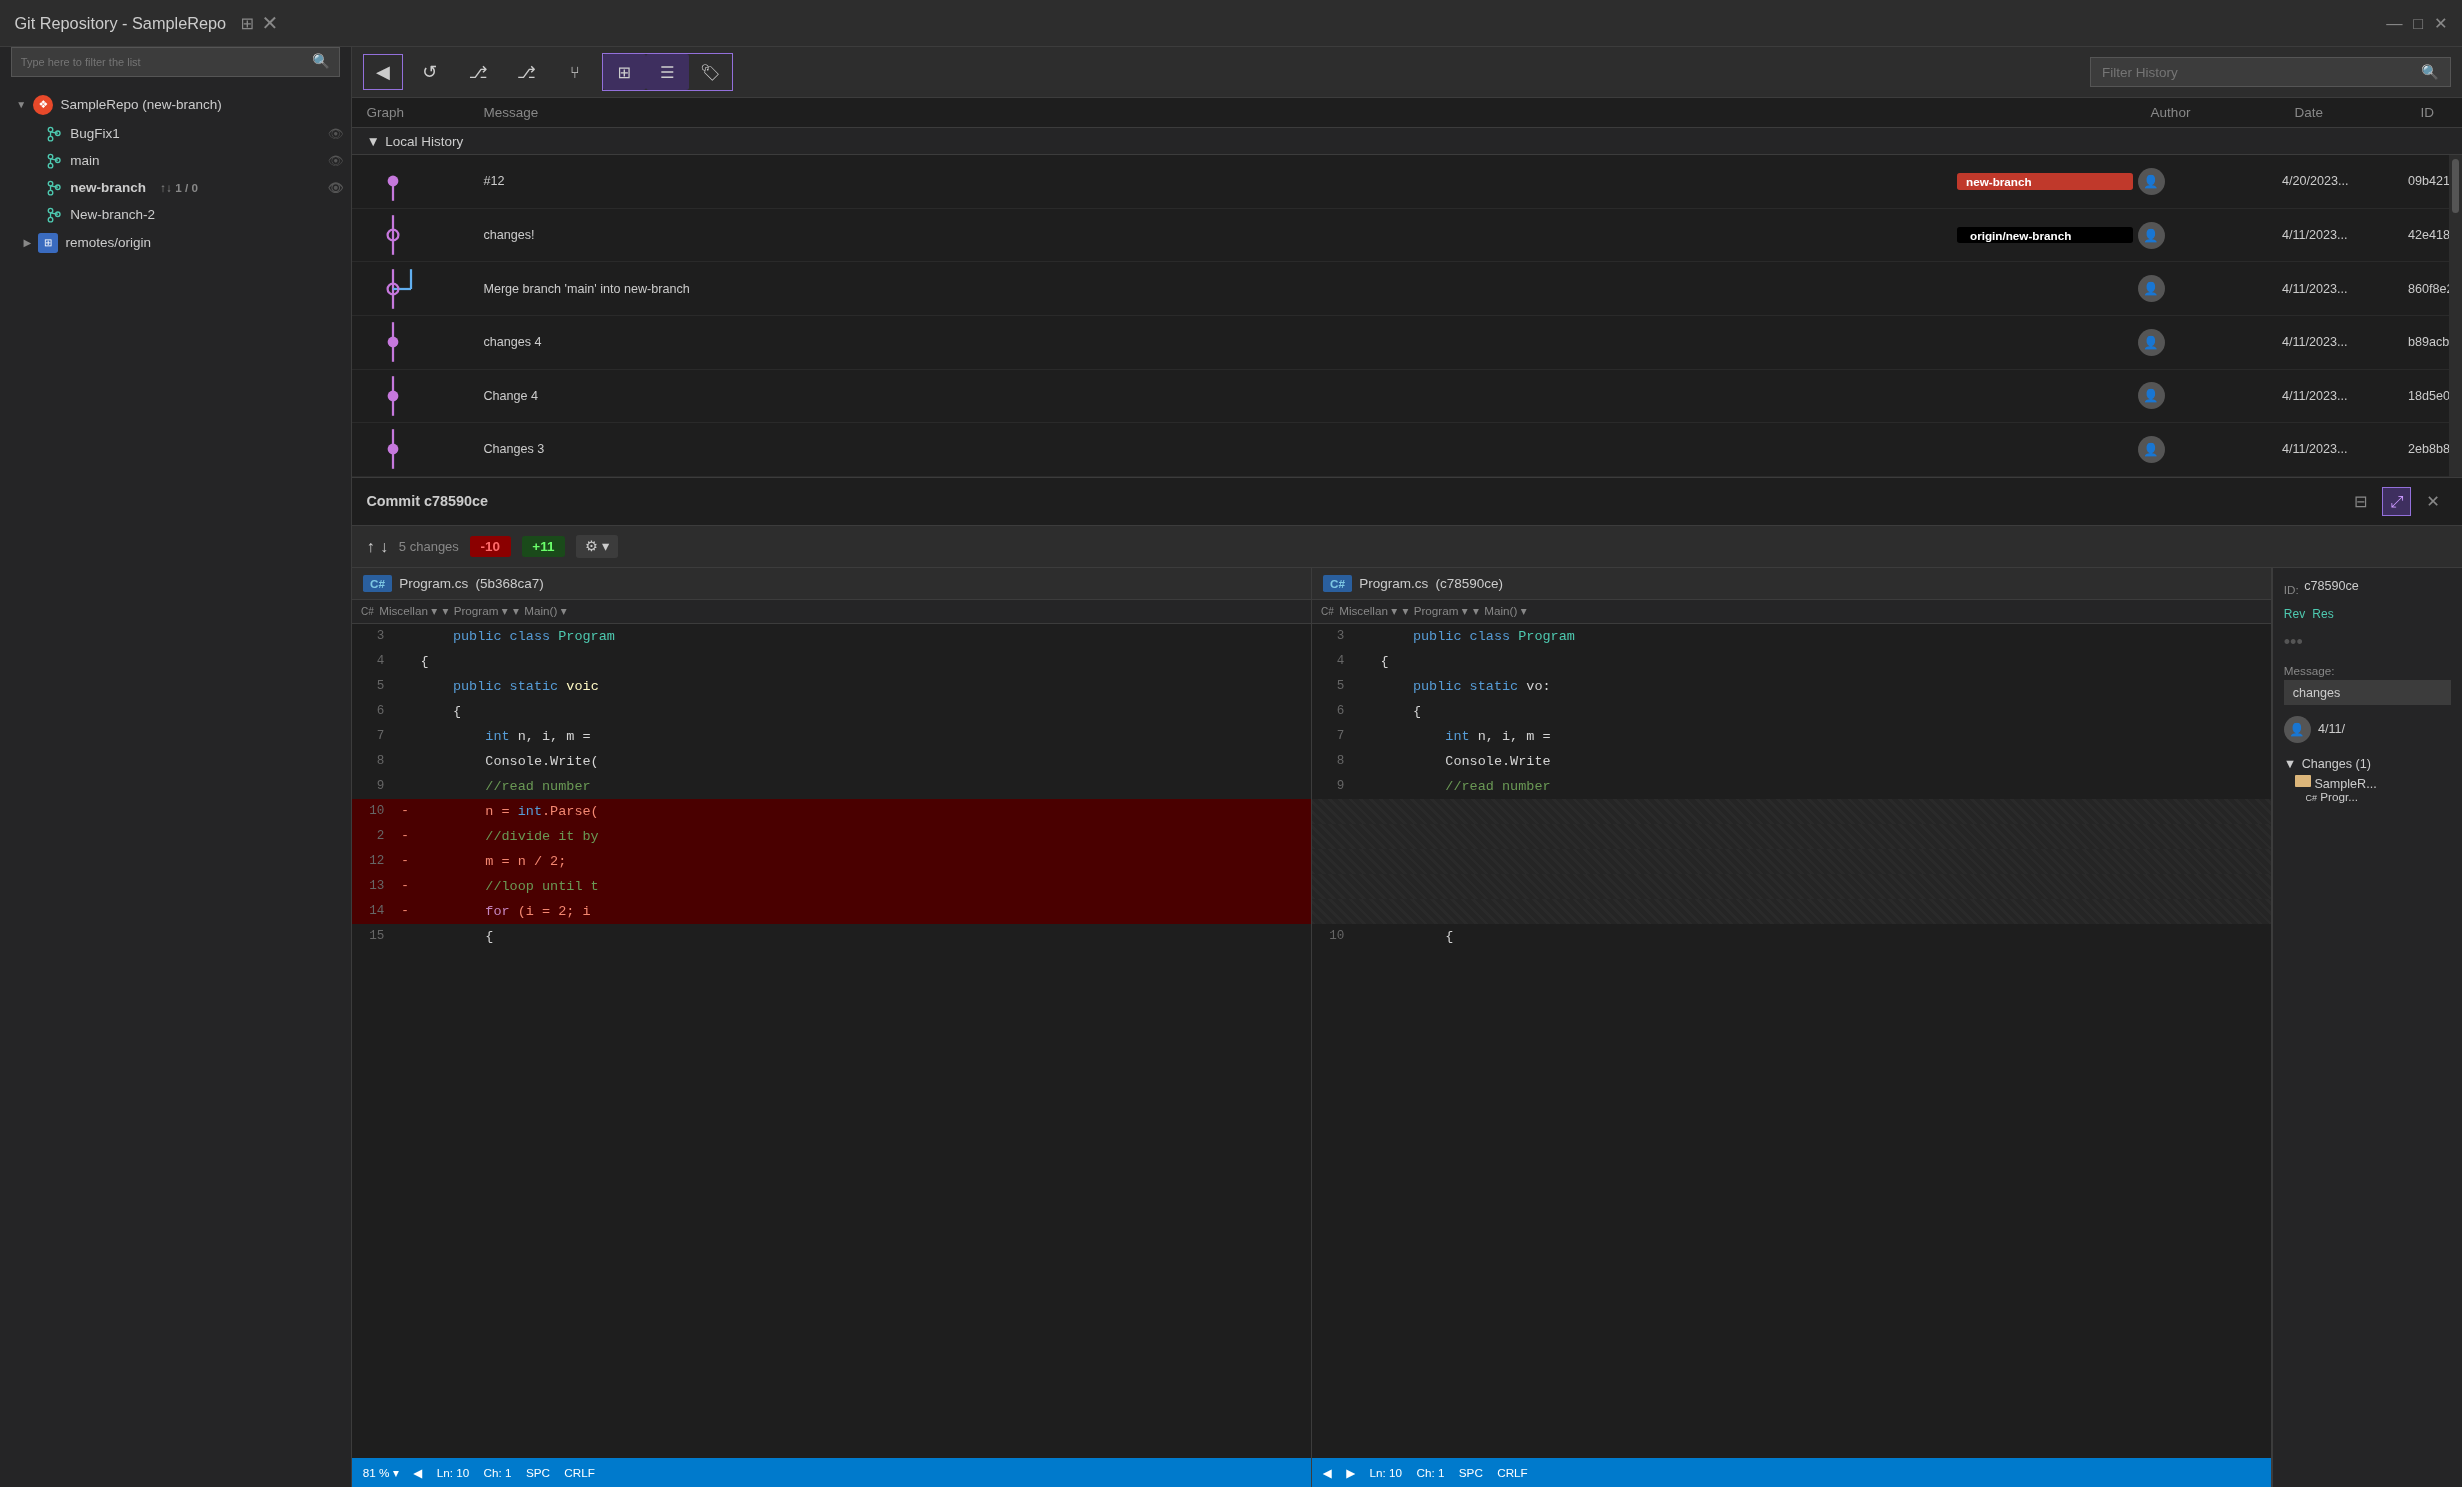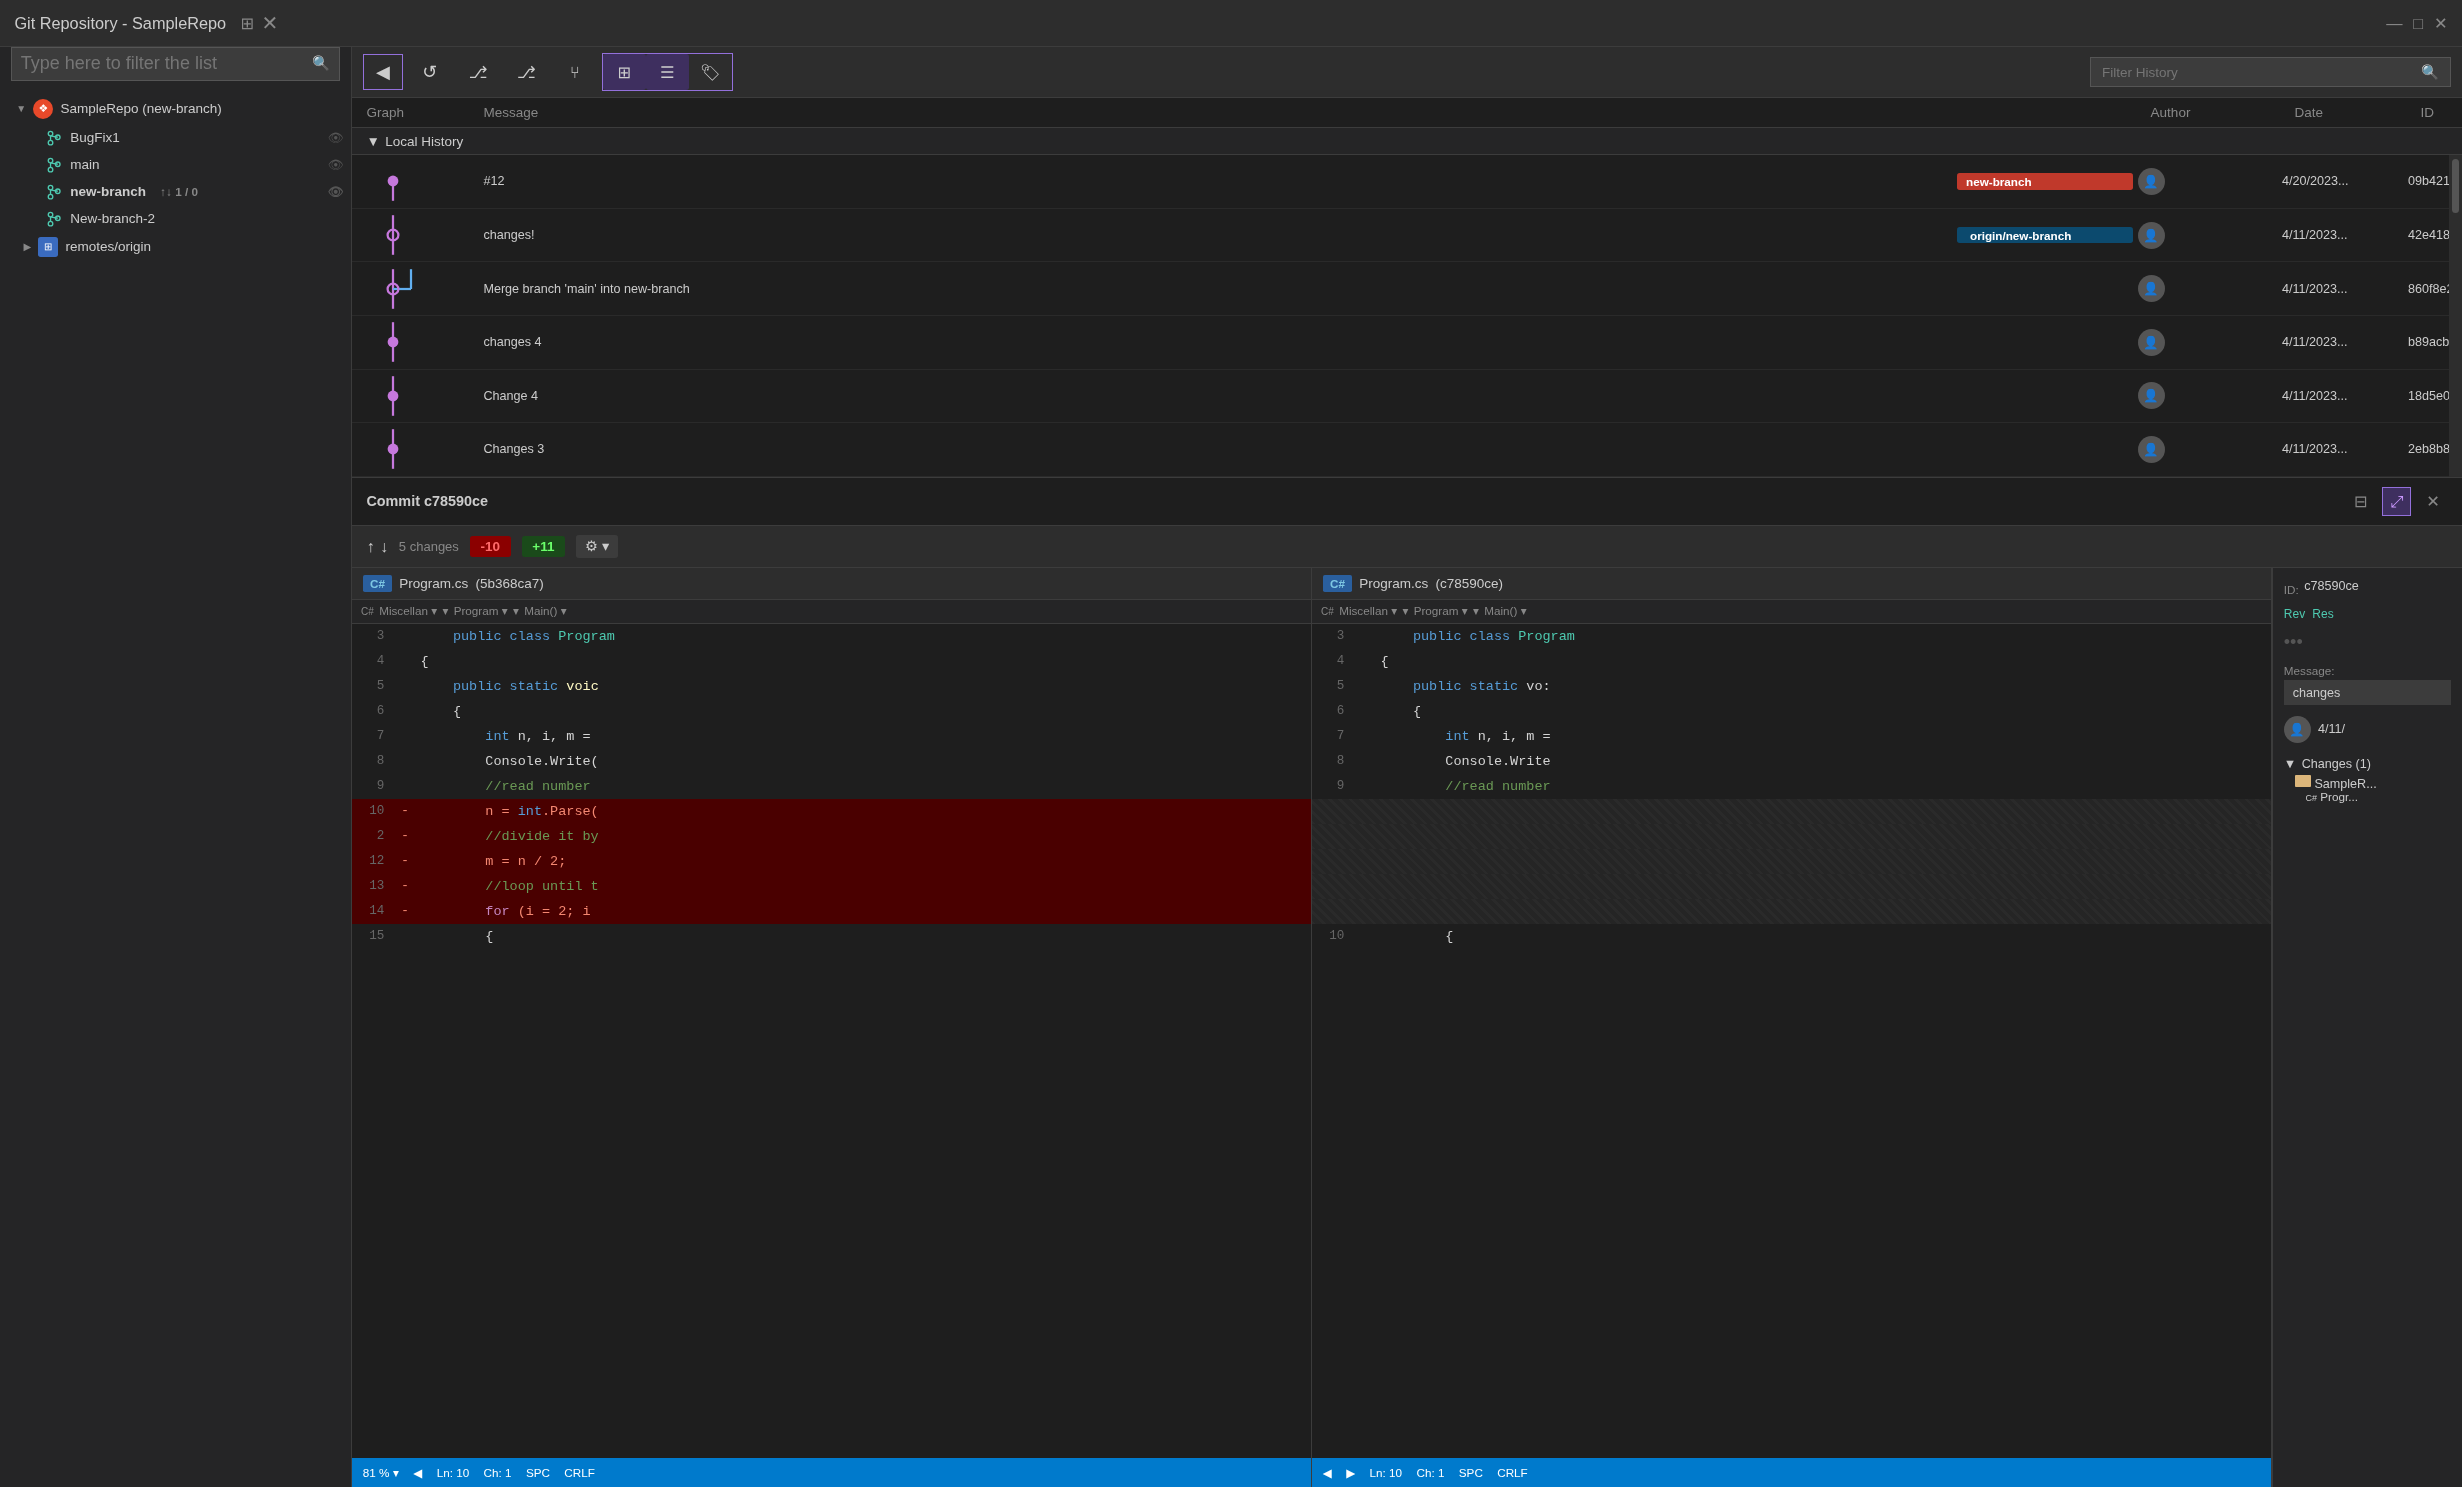--- a/index.html
+++ b/index.html
@@ -85,21 +85,21 @@
       align-items: center;
       border: 0.9px solid #555;
       background: #3c3c3c;
       padding: 5.4px 9px;
     }
     .search-box input {
       background: transparent;
       border: none;
       outline: none;
       color: #fde047;
-      font-size: 18px;
+      font-size: 11px;
       flex: 1;
     }
     .search-box-icon {
       color: #888;
       font-size: 14.4px;
     }
 
     
     .branch-tree {
       padding: 0 0 0 9px;
@@ -302,21 +302,21 @@
 
     .badge {
       display: inline-block;
       padding: 1.8px 9px;
       border-radius: 2.7px;
       font-size: 11.7px;
       font-weight: bold;
       margin-right: 5.4px;
     }
     .badge-red { background: #c0392b; color: white; }
-    .badge-purple { background: #0c4a6e; color: white; padding-left: 13px; }
+    .badge-purple { background: #000000; color: white; padding-left: 13px; }
 
     .author-avatar {
       width: 27px;
       height: 27px;
       border-radius: 50%;
       background: #555;
       display: flex;
       align-items: center;
       justify-content: center;
       font-size: 12.6px;

